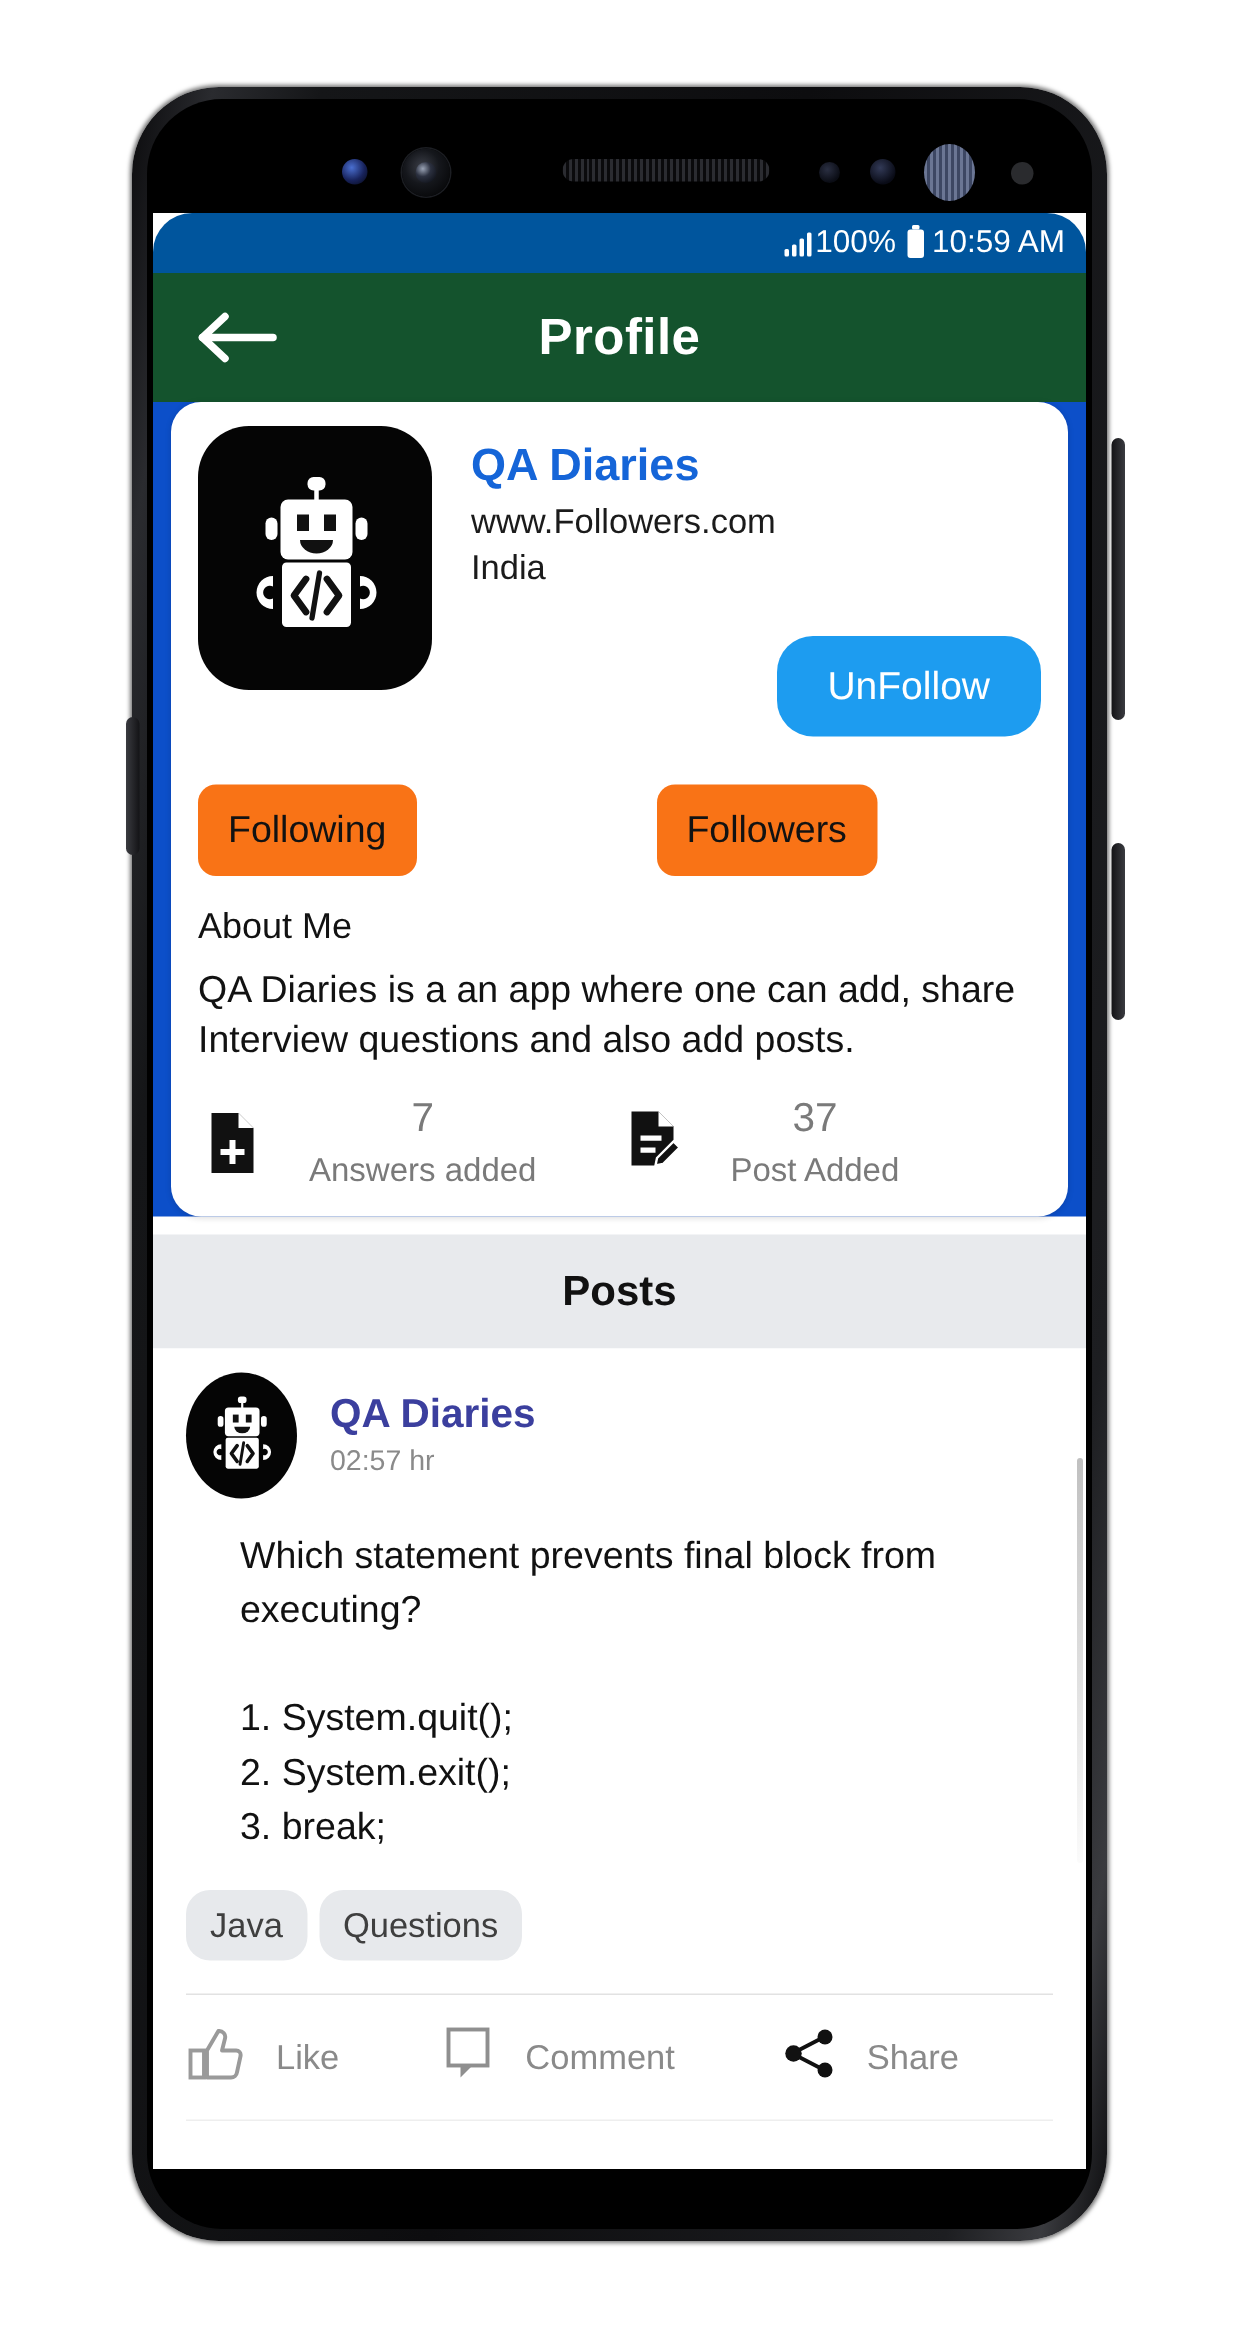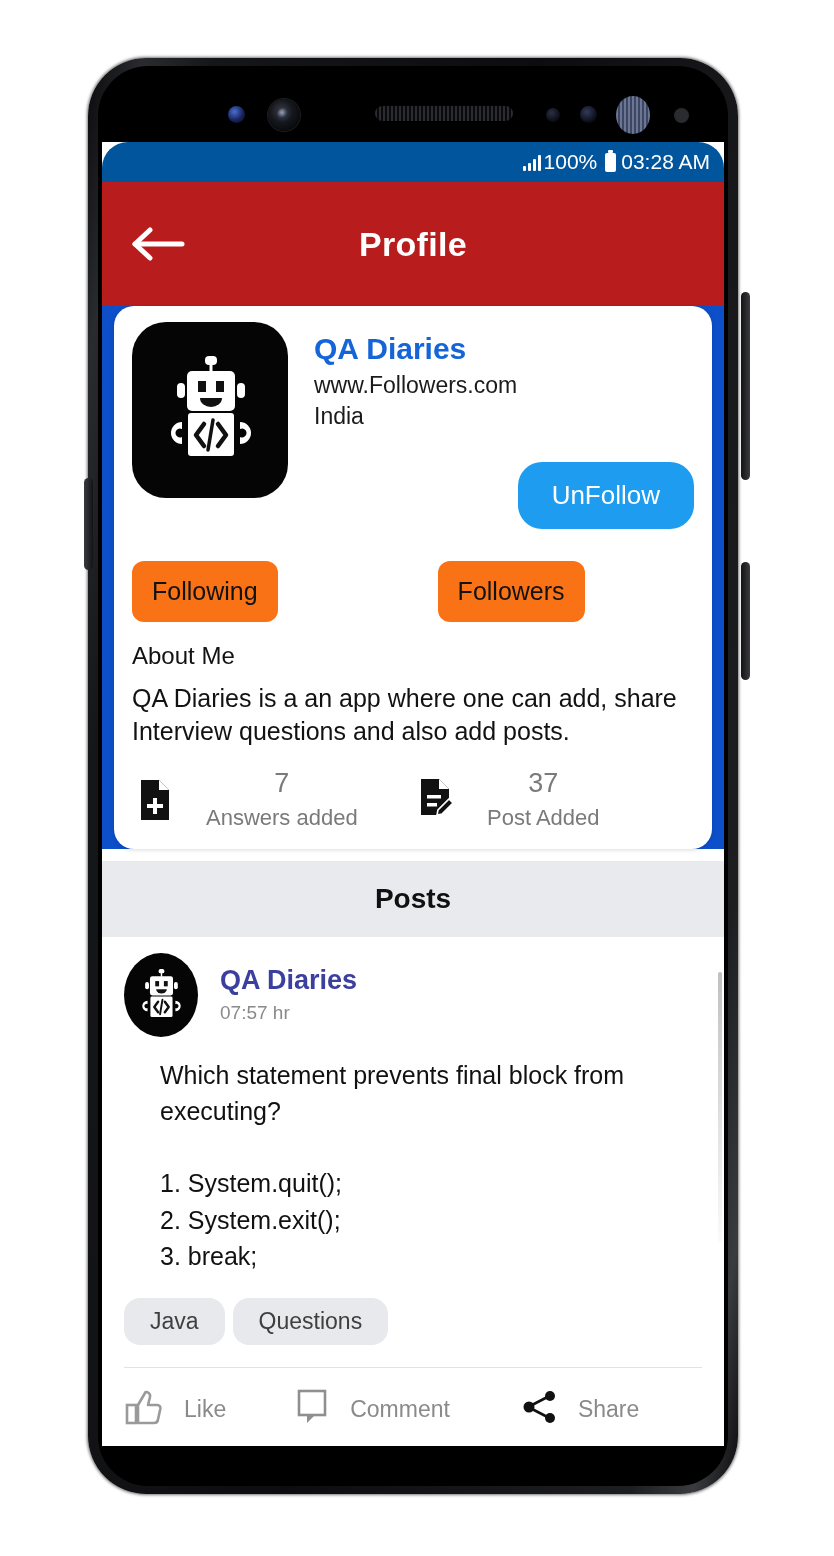--- a/index.html
+++ b/index.html
@@ -87,22 +87,22 @@
   .sig-bars i:nth-child(2){height:8px;}
   .sig-bars i:nth-child(3){height:12px;}
   .sig-bars i:nth-child(4){height:16px;}
   .batt{
     display:inline-block;width:11px;height:19px;border-radius:2px;
     background:#fff;position:relative;margin:0 5px 0 8px;vertical-align:-3px;
   }
   .batt::before{content:"";position:absolute;left:3px;top:-3px;width:5px;height:3px;background:#fff;border-radius:1px;}
 
   .app-bar{
-    height:124px;
-    background:#b91c1c;
+    height:86px;
+    background:#14532d;
     display:flex;align-items:center;
     position:relative;
   }
   .back-arrow{
     position:absolute;left:30px;top:50%;transform:translateY(-50%);
     width:54px;height:36px;cursor:pointer;
   }
   .app-title{
     width:100%;text-align:center;
     color:#ffffff;font-size:34px;font-weight:bold;
@@ -183,21 +183,21 @@
     background:#050505;flex:none;
     display:flex;align-items:center;justify-content:center;
   }
   .post-meta{margin-left:22px;}
   .post-author{color:#3b3f9e;font-size:27px;font-weight:bold;}
   .post-time{color:#8a8a8a;font-size:19px;margin-top:6px;}
   .post-body{font-size:25px;color:#111;line-height:1.45;margin-top:20px;white-space:pre-wrap;margin-left:36px;}
   .tag-row{display:flex;gap:8px;margin-top:24px;}
   .tag{
     background:#e7e9ec;border-radius:16px;
-    padding:10px 26px;font-size:23px;color:#3f3f3f;
+    padding:10px 16px;font-size:23px;color:#3f3f3f;
     cursor:pointer;
   }
   .divider{height:1px;background:#e2e2e2;margin:22px 0 0 0;}
   .actions{display:flex;align-items:center;padding:18px 0 18px 0;}
   .action{display:flex;align-items:center;cursor:pointer;}
   .action .lbl{font-size:23px;color:#8a8a8a;margin-left:18px;}
   .act-gap{width:70px;}
   .divider2{height:1px;background:#eee;}
 
   
@@ -238,21 +238,21 @@
 
   <div class="status-bar">
     <span class="sig-bars">
       <i></i>
         <i></i>
         <i></i>
         <i></i>
     </span>
     <span>100%</span>
     <span class="batt"></span>
-    <span>03:28 AM</span>
+    <span>10:59 AM</span>
   </div>
 
   <div class="app-bar">
     <div class="back-arrow">
       <svg width="54" height="36" viewBox="0 0 54 36">
         <path d="M3 18 H50" stroke="#fff" stroke-width="5" stroke-linecap="round" fill="none"></path>
         <path d="M18 4 L3 18 L18 32" stroke="#fff" stroke-width="5" stroke-linecap="round" stroke-linejoin="round" fill="none"></path>
       </svg>
     </div>
     <div class="app-title">Profile</div>
@@ -355,21 +355,21 @@
           <rect x="30" y="63" width="46" height="43" rx="3" fill="#fff"></rect>
           <path d="M46 74 L38 85 L46 96" stroke="#111" stroke-width="5" fill="none" stroke-linecap="round" stroke-linejoin="round"></path>
           <path d="M60 74 L68 85 L60 96" stroke="#111" stroke-width="5" fill="none" stroke-linecap="round" stroke-linejoin="round"></path>
           <path d="M55 70 L50 100" stroke="#111" stroke-width="4" stroke-linecap="round"></path>
           <path d="M24 72 a11 11 0 1 0 0 22 l0 -7 a4.5 4.5 0 1 1 0 -8 z" fill="#fff"></path>
           <path d="M82 72 a11 11 0 1 1 0 22 l0 -7 a4.5 4.5 0 1 0 0 -8 z" fill="#fff"></path>
         </svg>
       </div>
       <div class="post-meta">
         <div class="post-author">QA Diaries</div>
-        <div class="post-time">07:57 hr</div>
+        <div class="post-time">02:57 hr</div>
       </div>
     </div>
 
     <div class="post-body">Which statement prevents final block from executing?
 
 1. System.quit();
 2. System.exit();
 3. break;</div>
 
     <div class="tag-row">

